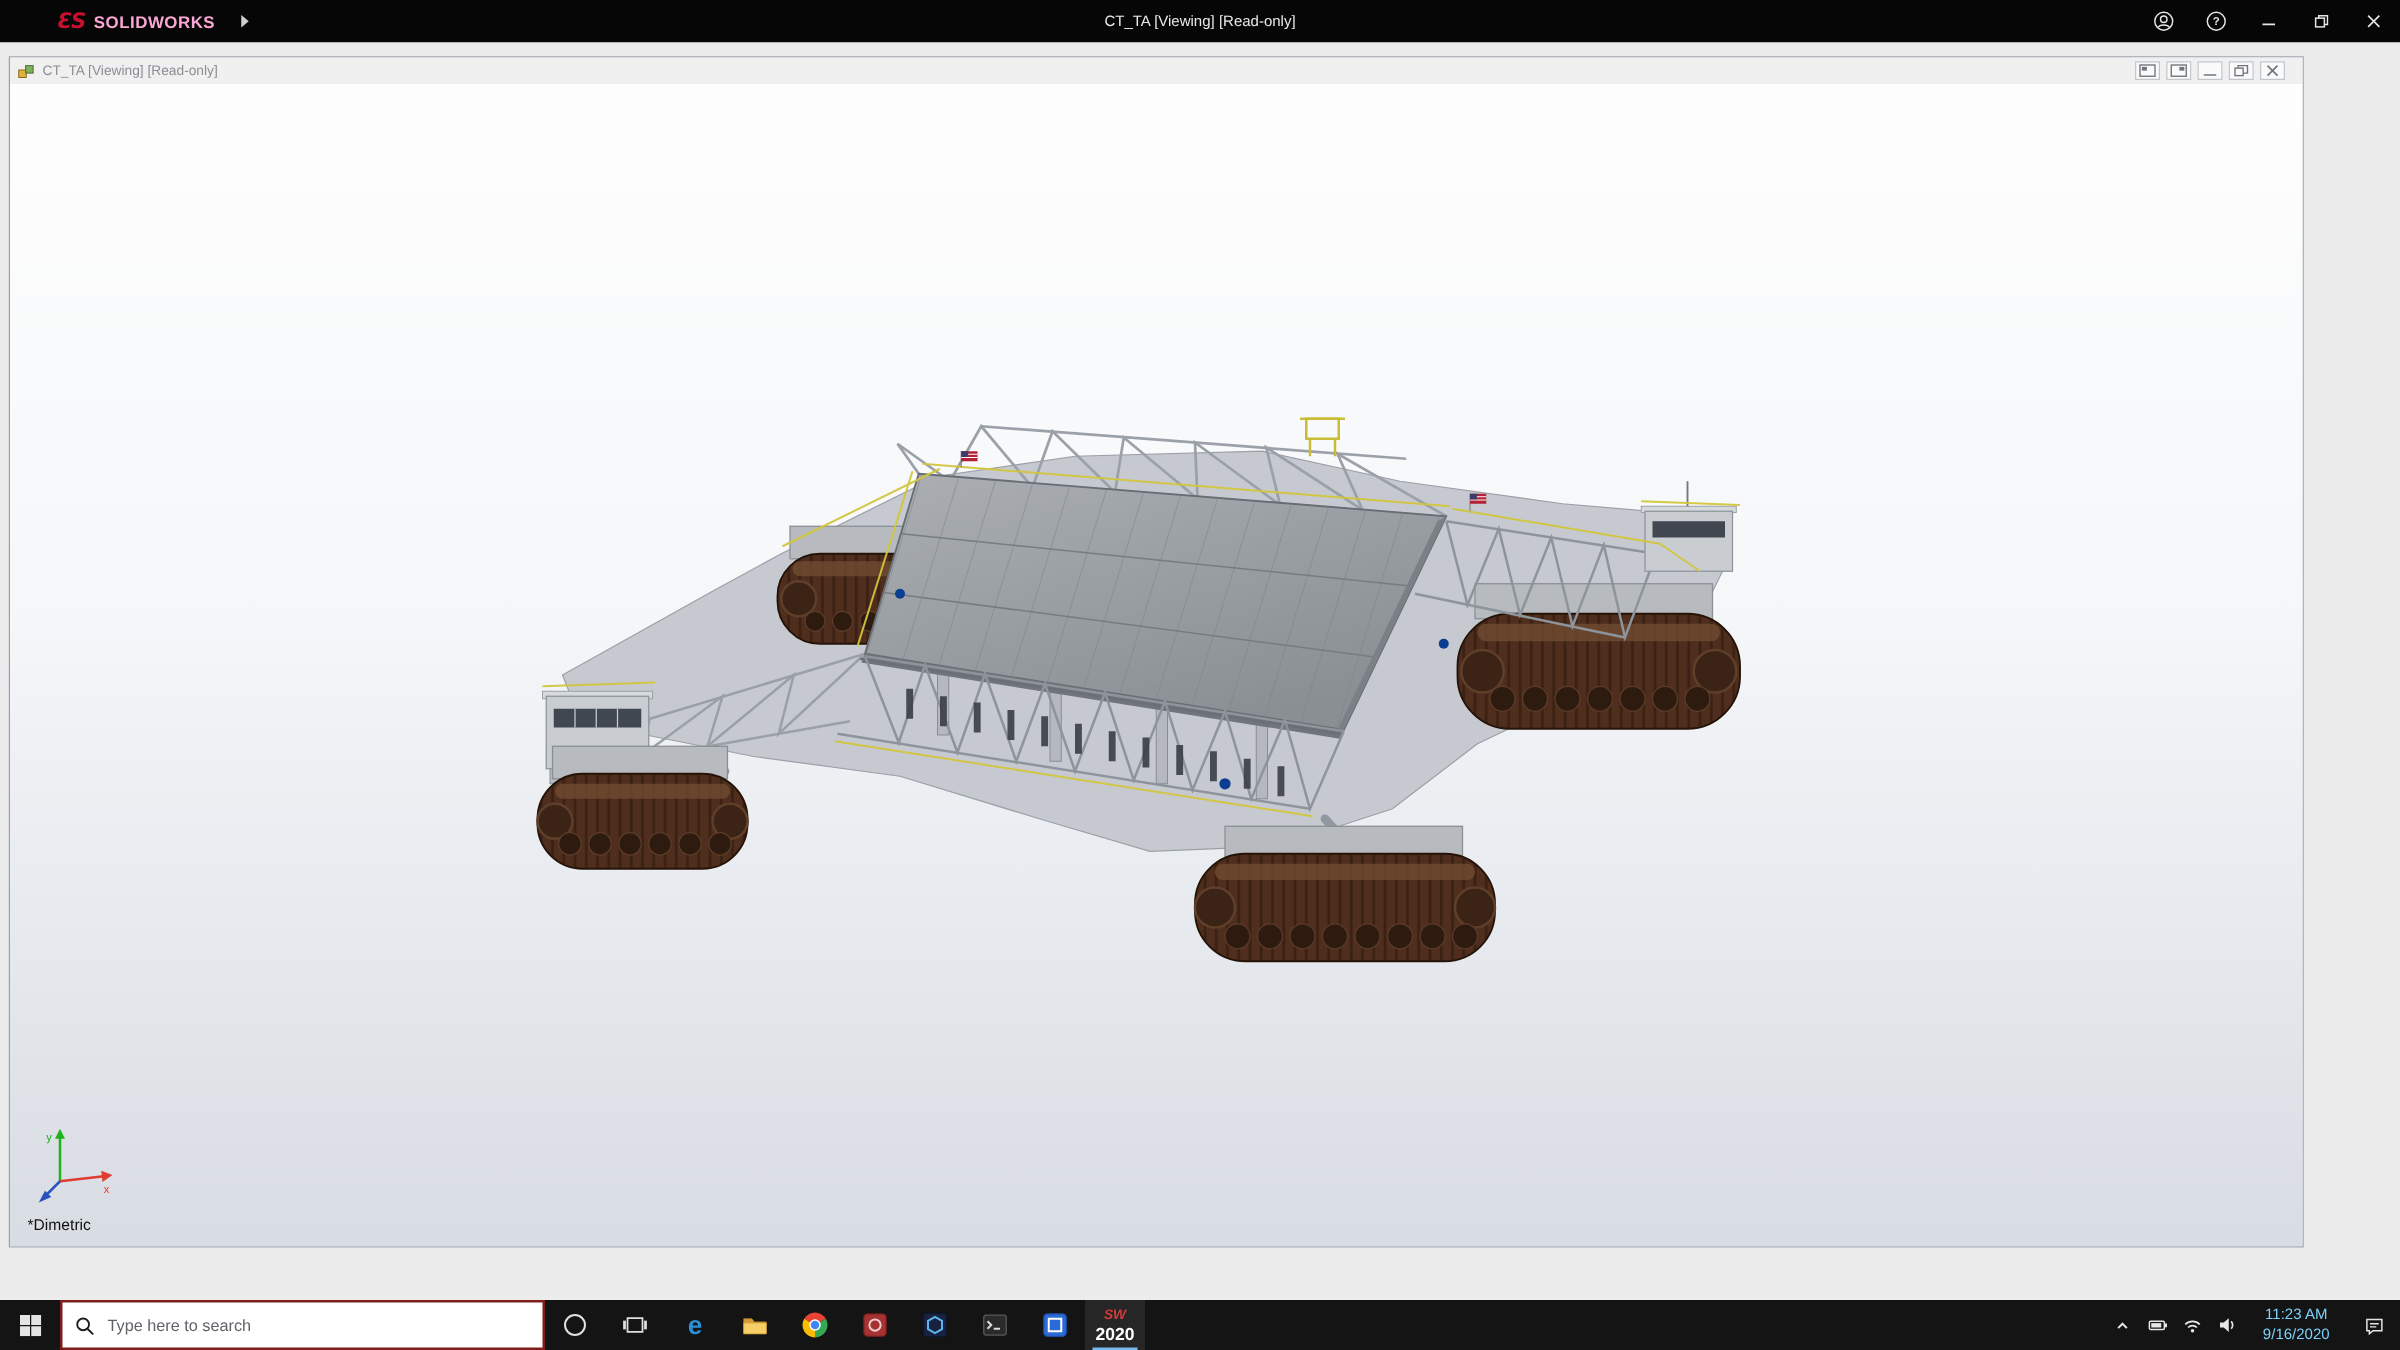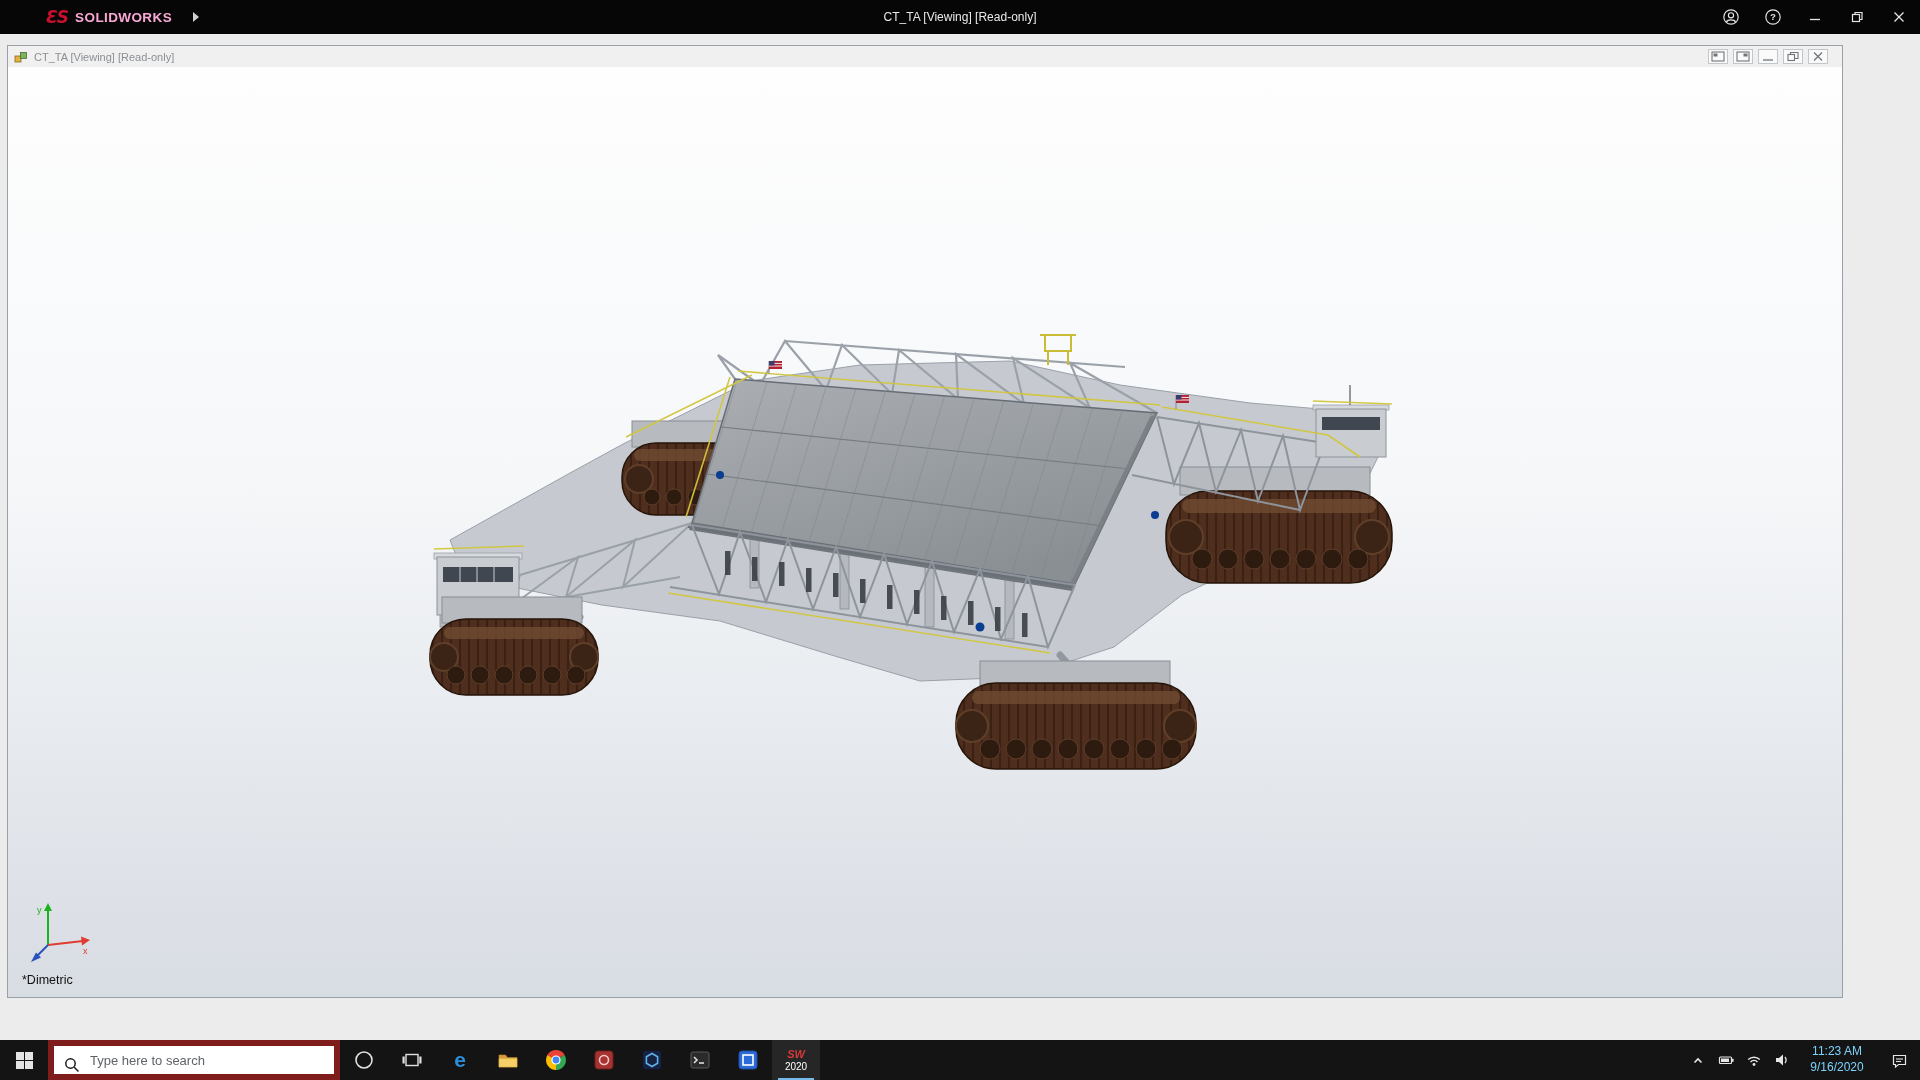--- a/index.html
+++ b/index.html
@@ -36,21 +36,21 @@
             background:linear-gradient(180deg,#fefefe 0%,#f5f7f9 45%,#d8dce3 100%);}
   .model{position:absolute;left:412px;top:258px;width:982px;height:464px;}
   .triad{position:absolute;left:20px;top:832px;width:66px;height:66px;}
   .view-label{position:absolute;left:14px;top:906px;font-size:12.5px;font-weight:normal;color:#111;}
 
   
   .taskbar{position:absolute;left:0;right:0;bottom:0;height:40px;background:#141414;
            display:flex;align-items:stretch;z-index:5;}
   .taskbar button{background:none;border:0;padding:0;}
   .tb-start{width:48px;display:flex;align-items:center;justify-content:center;}
-  .tb-search{position:relative;width:292px;background:#ffffff;border:6px solid #7f1d1d;
+  .tb-search{position:relative;width:388px;background:#ffffff;border:2px solid #7f1d1d;
              box-sizing:border-box;display:flex;align-items:center;}
   .tb-search svg{position:absolute;left:10px;top:11px;}
   .tb-search input{border:0;outline:none;background:transparent;width:100%;height:100%;
                    padding-left:36px;font-size:13px;color:#333;
                    font-family:"Liberation Sans",sans-serif;}
   .tb-search input::placeholder{color:#5f6368;opacity:1;}
   .tb-btn{width:48px;display:flex;align-items:center;justify-content:center;position:relative;}
   .tb-btn.active{background:rgba(255,255,255,.08);}
   .tb-btn.active::after{content:"";position:absolute;left:6px;right:6px;bottom:0;height:2px;
                         background:#76b9ed;}
@@ -437,21 +437,21 @@
     <button class="tb-btn">
       <svg width="24" height="24" viewBox="0 0 24 24">
         <rect x="3" y="3" width="18" height="18" rx="3" fill="#2b6bd8" stroke="#1c4da3"></rect>
         <rect x="7" y="7" width="10" height="10" fill="none" stroke="#fff" stroke-width="1.6"></rect>
       </svg>
     </button>
 
     <button class="tb-btn active">
       <span class="sw-icon">
         <span style="font-size:11px;font-weight:bold;font-style:italic;color:#d43a3a;">SW</span>
-        <span style="font-size:10px;color:#fff;margin-top:2px;">2020</span>
+        <span style="font-size:14px;color:#fff;margin-top:2px;font-weight:bold;">2020</span>
       </span>
     </button>
 
     <div class="tb-spacer"></div>
 
     <div class="tray">
       <button class="tray-btn">
         <svg width="16" height="16" viewBox="0 0 16 16">
           <path d="M4.5,10.5 L8,7 L11.5,10.5" fill="none" stroke="#e6e6e6" stroke-width="1.6"></path>
         </svg>

